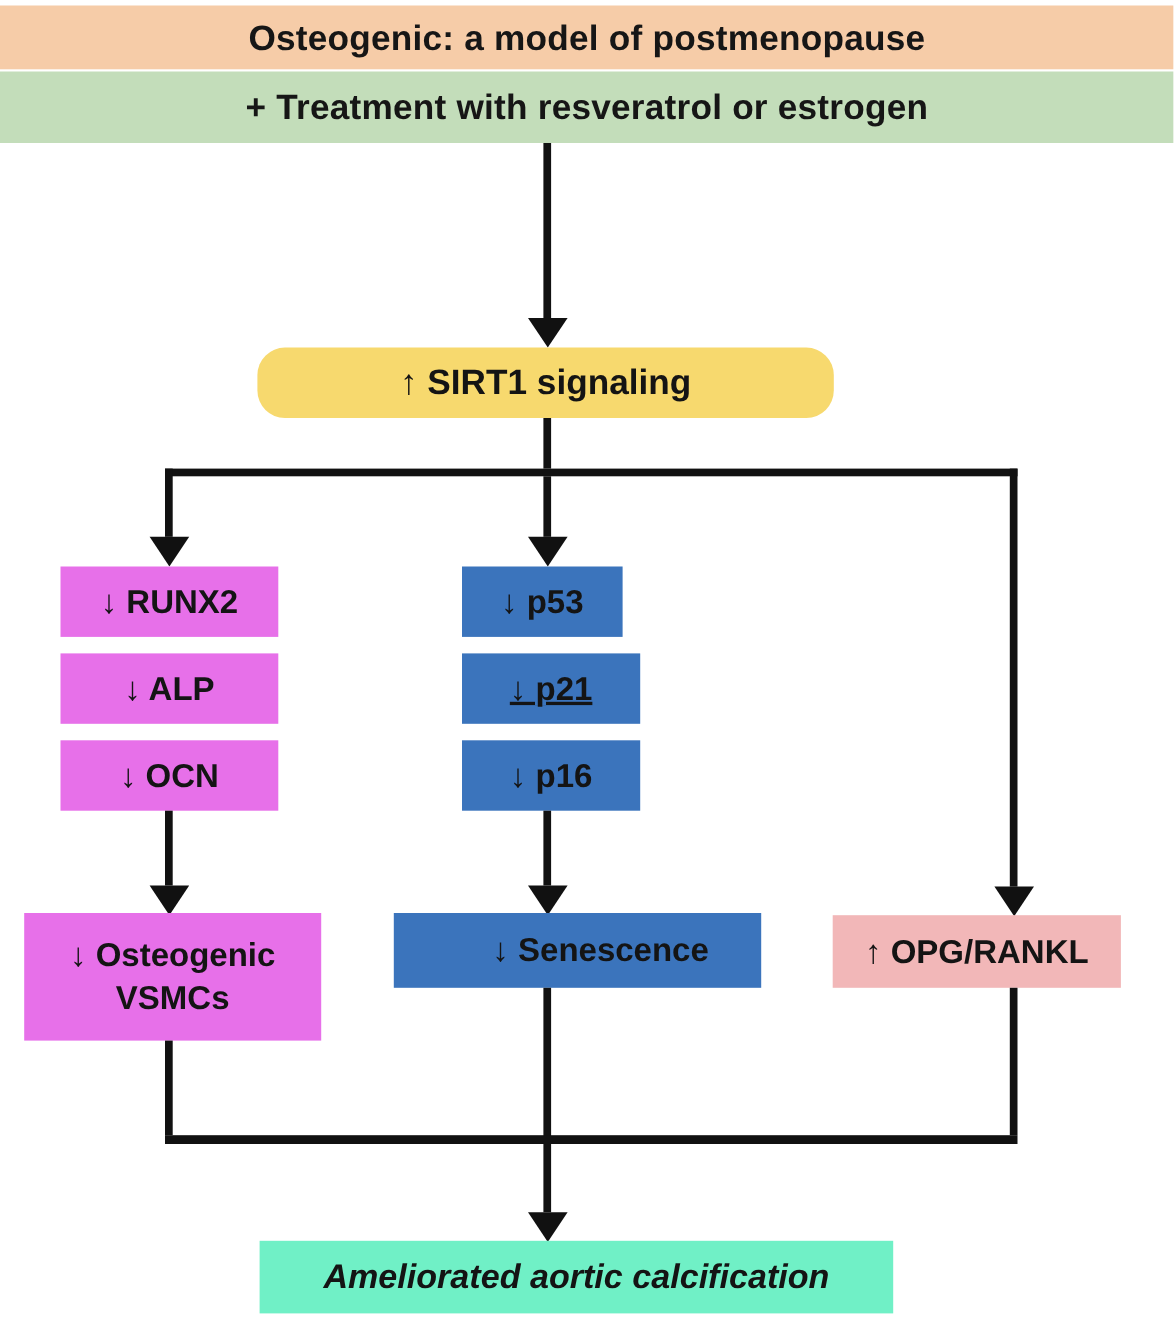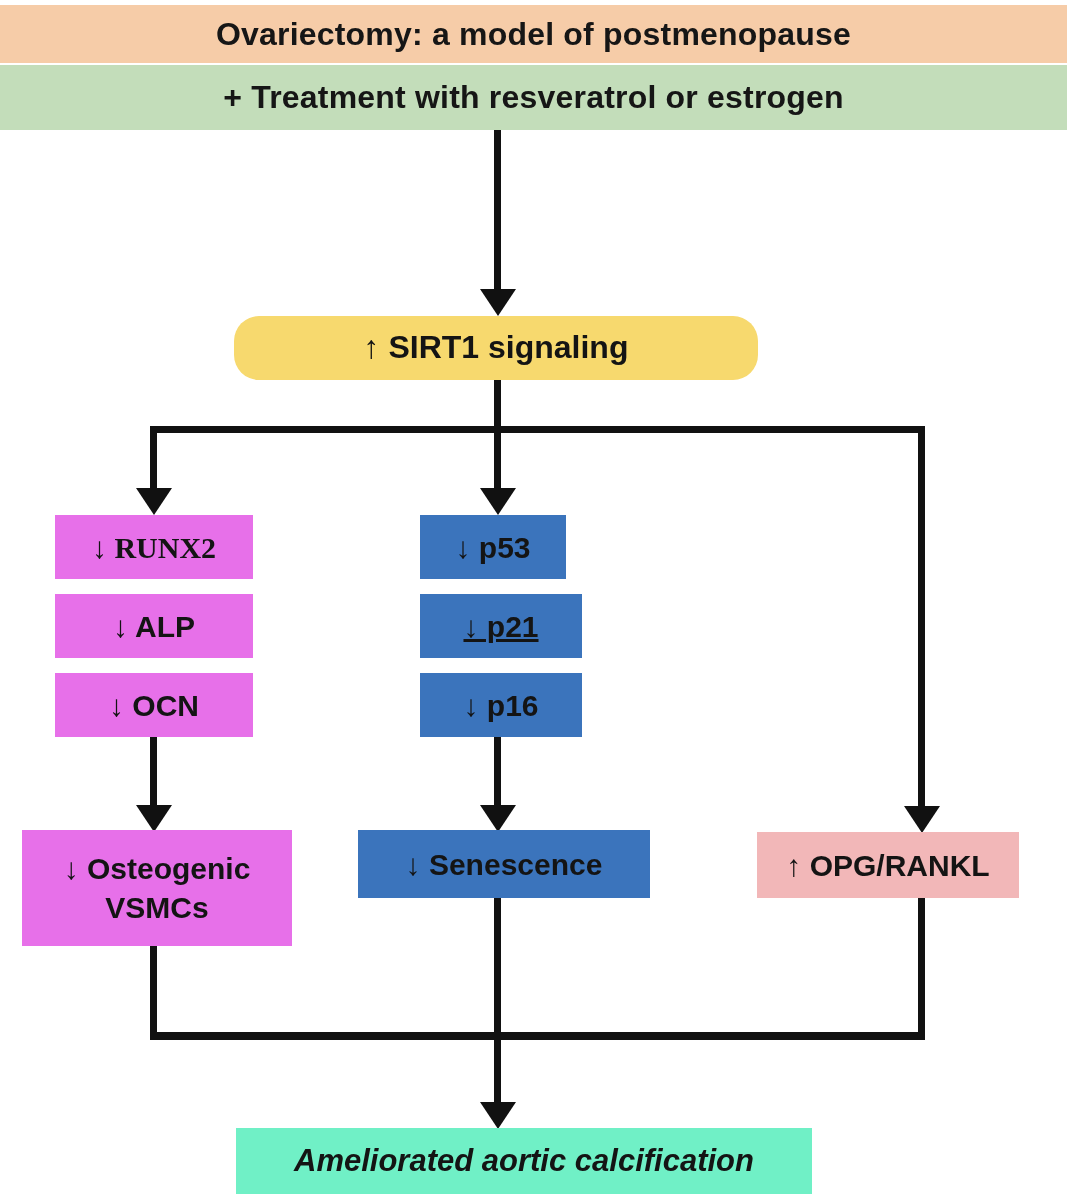--- a/index.html
+++ b/index.html
@@ -42,21 +42,21 @@
     line-height: 1.3;
   }
   #node-sirt1      { left: 234px; top: 316px;  width: 524px; height: 64px;  font-size: 32px; border-radius: 25px; }
   #node-runx2      { left: 55px;  top: 515px;  width: 198px; height: 64px; }
   #node-alp        { left: 55px;  top: 594px;  width: 198px; height: 64px; text-align: right; }
   #node-ocn        { left: 55px;  top: 673px;  width: 198px; height: 64px; }
   #node-p53        { left: 420px; top: 515px;  width: 146px; height: 64px; }
   #node-p21        { left: 420px; top: 594px;  width: 162px; height: 64px; text-decoration: underline; }
   #node-p16        { left: 420px; top: 673px;  width: 162px; height: 64px; }
   #node-osteogenic { left: 22px;  top: 830px;  width: 270px; height: 116px; padding: 0 8px; box-sizing: border-box; }
-  #node-senescence { left: 358px; top: 830px;  width: 292px; height: 68px; }
+  #node-senescence { left: 358px; top: 830px;  width: 292px; height: 68px; padding-left: 42px; }
   #node-opg        { left: 757px; top: 832px;  width: 262px; height: 66px; text-align: right; }
   #node-outcome    { left: 236px; top: 1128px; width: 576px; height: 66px; font-size: 31px; font-style: italic; }
 
   .vline, .hline {
     position: absolute;
     background: #111111;
   }
   .arrowhead-down {
     position: absolute;
     width: 0;
@@ -94,42 +94,42 @@
 
   #collector-hline             { left: 150px; top: 1032px; width: 775px; height: 8px; }
 
   #edge-collector-outcome-head { left: 480px; top: 1102px; }
 </style>
 </head>
 <body>
 
 <div id="canvas">
 
-  <div class="banner" id="banner-ovariectomy" style="background-color: rgb(246, 204, 168);">Ovariectomy: a model of postmenopause</div>
+  <div class="banner" id="banner-ovariectomy" style="background-color: rgb(246, 204, 168);">Osteogenic: a model of postmenopause</div>
 
   <div class="banner" id="banner-treatment" style="background-color: rgb(195, 221, 186);">+ Treatment with resveratrol or estrogen</div>
 
   <div class="vline" id="edge-treatment-sirt1-line"></div>
   <div class="arrowhead-down" id="edge-treatment-sirt1-head"></div>
 
   <div class="node" id="node-sirt1" style="background-color: rgb(247, 217, 110);">↑ SIRT1 signaling</div>
 
   <div class="vline" id="edge-sirt1-stem"></div>
   <div class="hline" id="branch-hline"></div>
 
   <div class="vline" id="edge-branch-runx2-line"></div>
   <div class="arrowhead-down" id="edge-branch-runx2-head"></div>
 
   <div class="vline" id="edge-branch-p53-line"></div>
   <div class="arrowhead-down" id="edge-branch-p53-head"></div>
 
   <div class="vline" id="edge-branch-opg-line"></div>
   <div class="arrowhead-down" id="edge-branch-opg-head"></div>
 
-  <div class="node" id="node-runx2" style="background-color: rgb(231, 112, 233); font-family: Liberation Serif, serif;">↓ RUNX2</div>
+  <div class="node" id="node-runx2" style="background-color: rgb(231, 112, 233);">↓ RUNX2</div>
 
   <div class="node" id="node-alp" style="background-color: rgb(231, 112, 233);">↓ ALP</div>
 
   <div class="node" id="node-ocn" style="background-color: rgb(231, 112, 233);">↓ OCN</div>
 
   <div class="node" id="node-p53" style="background-color: rgb(59, 116, 188);">↓ p53</div>
 
   <div class="node" id="node-p21" style="background-color: rgb(59, 116, 188);">↓ p21</div>
 
   <div class="node" id="node-p16" style="background-color: rgb(59, 116, 188);">↓ p16</div>

